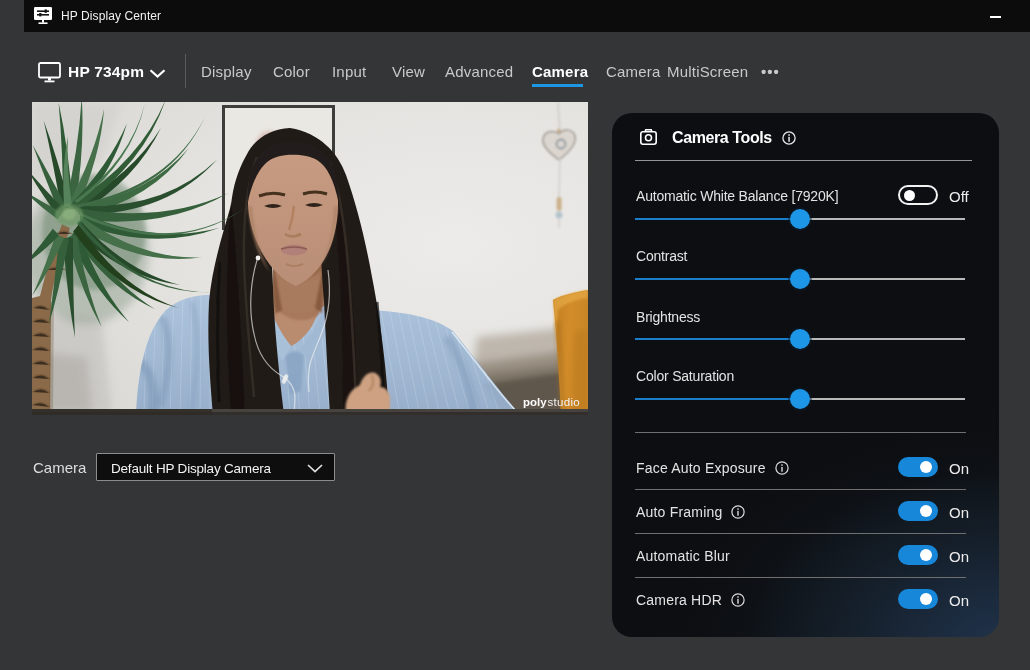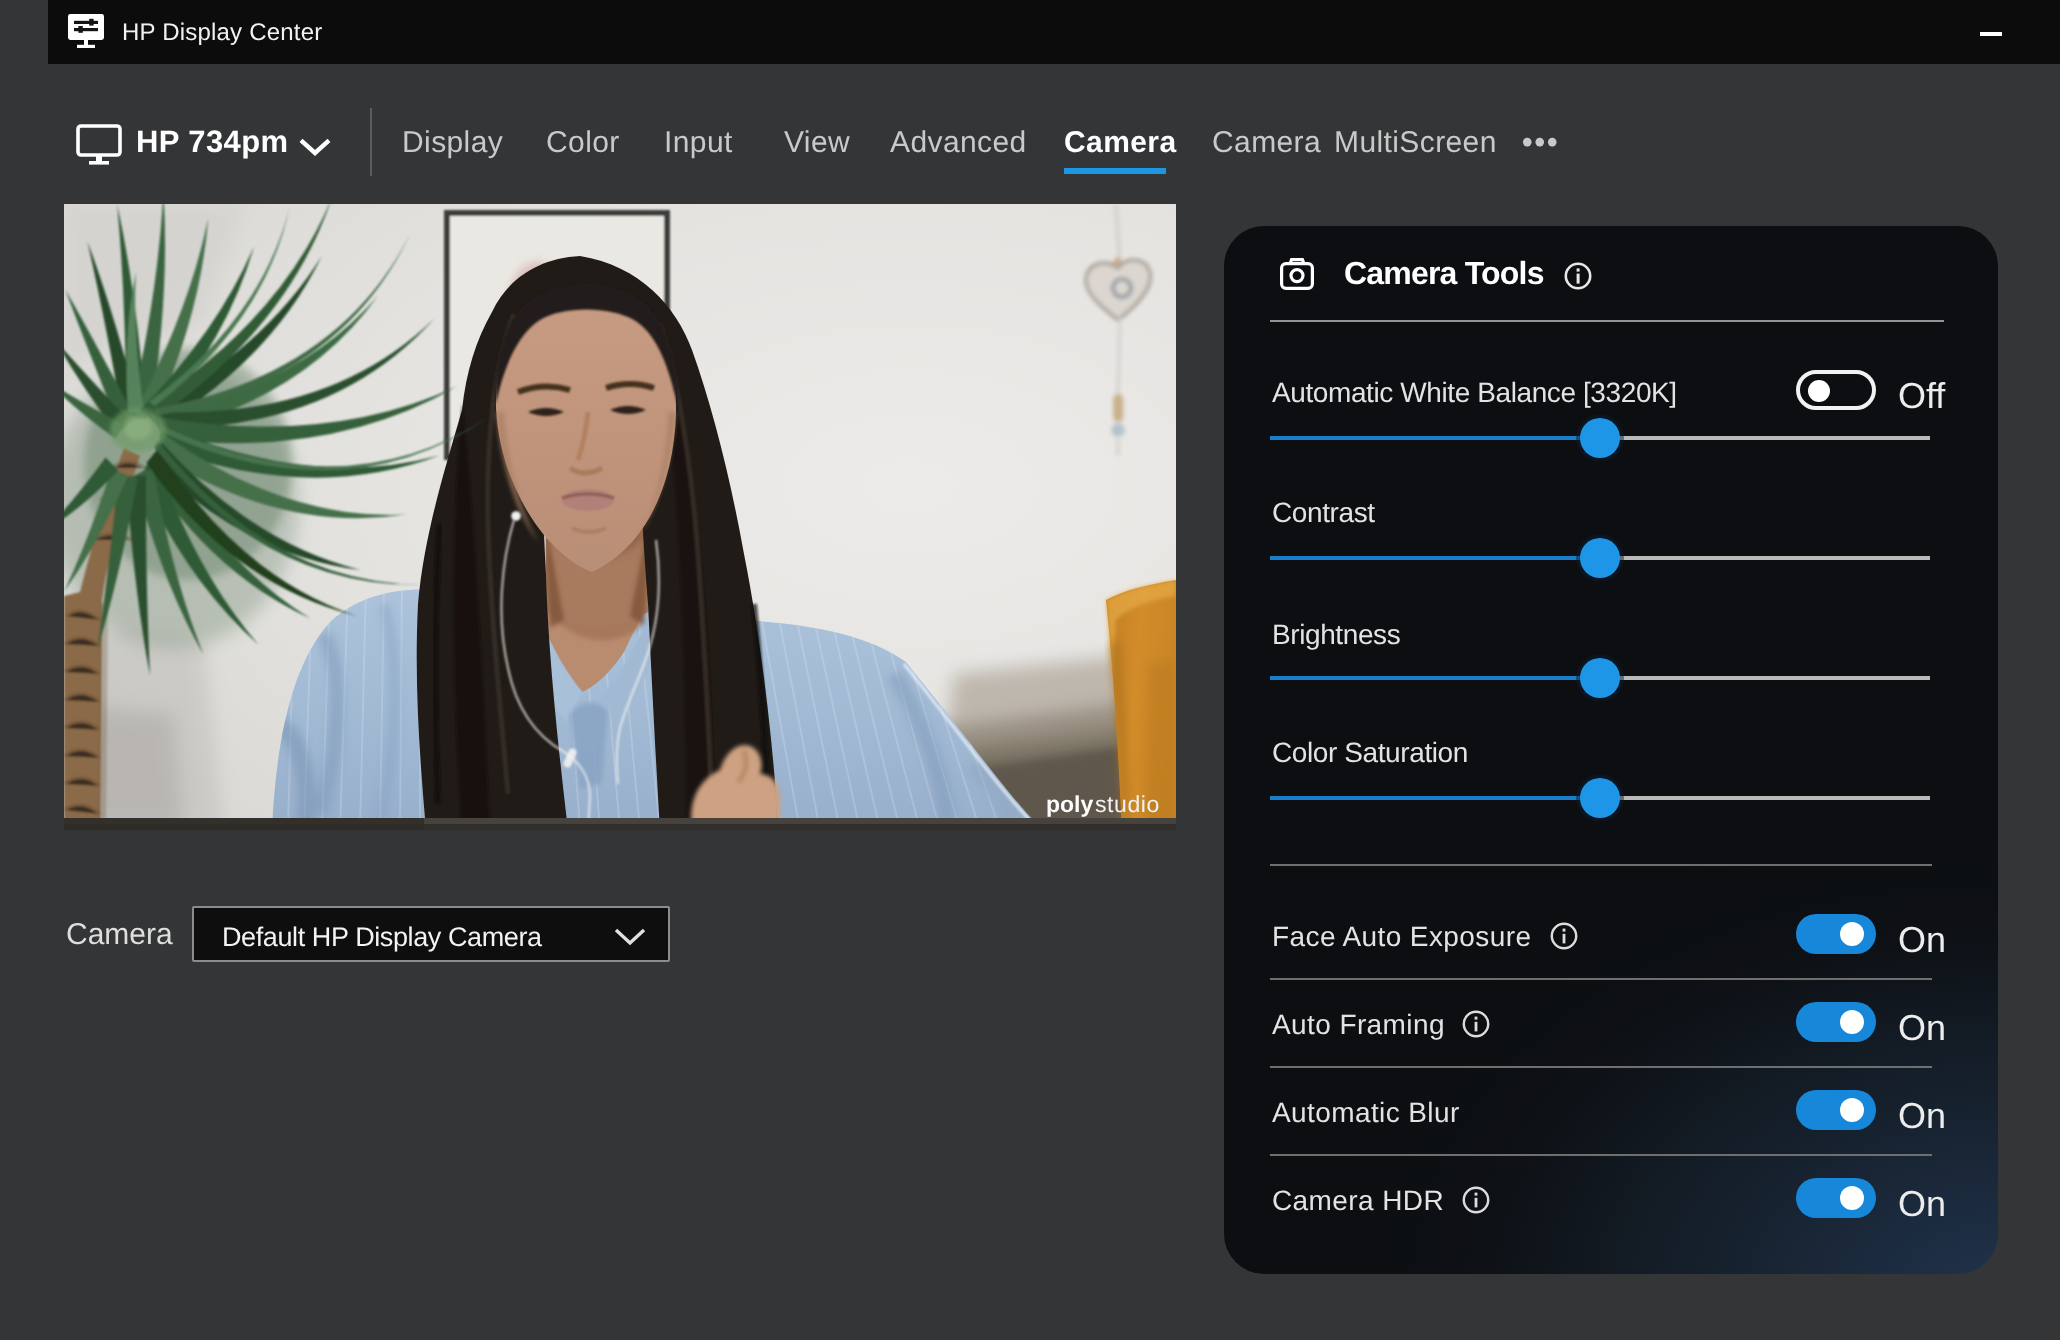--- a/index.html
+++ b/index.html
@@ -38,21 +38,21 @@
   .plabel { position:absolute; left:24px; font-size:14px; color:#e3e3e3; letter-spacing:-0.2px; }
   .slider { position:absolute; left:23px; width:330px; height:20px; }
   .slider .track { position:absolute; left:0; top:9px; width:100%; height:2px; background:#b9b9b9; }
   .slider .fill { position:absolute; left:0; top:9px; width:50%; height:2px; background:#1a7ecb; }
   .slider .thumb { position:absolute; left:155px; top:0; width:20px; height:20px; border-radius:50%; background:#1e96e8; box-shadow:0 0 0 2px rgba(10,25,45,0.5); }
   .toggle { position:absolute; left:286px; width:40px; height:20px; border-radius:10px; }
   .toggle.on { background:#1787d9; }
   .toggle.on .knob { position:absolute; left:22px; top:4px; width:12px; height:12px; border-radius:50%; background:#fff; }
   .toggle.off { border:2px solid #f2f2f2; }
   .toggle.off .knob { position:absolute; left:4px; top:2.5px; width:11px; height:11px; border-radius:50%; background:#fff; }
-  .tstate { position:absolute; left:337px; font-size:18px; color:#ececec; }
+  .tstate { position:absolute; left:337px; font-size:15px; color:#ececec; }
   .trow-label { position:absolute; left:24px; font-size:14px; color:#e3e3e3; display:flex; align-items:center; gap:9px; letter-spacing:0.2px; }
 </style>
 </head>
 <body>
 <div id="win">
 
   <div id="titlebar">
     <svg class="appicon" width="18" height="17" viewBox="0 0 18 17">
       <rect x="0" y="0" width="18" height="13" rx="1.2" fill="#fff"></rect>
       <rect x="3" y="3.4" width="12" height="1.6" fill="#141414"></rect>
@@ -339,21 +339,21 @@
       <circle cx="8.5" cy="8.8" r="3" fill="none" stroke="#fff" stroke-width="1.6"></circle>
     </svg>
     <span class="hdr-title">Camera Tools</span>
     <svg class="hdr-info" width="14" height="14" viewBox="0 0 14 14">
         <circle cx="7" cy="7" r="6.1" fill="none" stroke="#e8e8e8" stroke-width="1.3"></circle>
         <rect x="6.3" y="5.8" width="1.5" height="5" fill="#e8e8e8"></rect>
         <rect x="6.3" y="3.2" width="1.5" height="1.6" fill="#e8e8e8"></rect>
       </svg>
     <div class="sep" id="sep-hdr"></div>
 
-    <span class="plabel" style="top:75px">Automatic White Balance [3320K]</span>
+    <span class="plabel" style="top:75px">Automatic White Balance [7920K]</span>
     <div class="toggle off" style="top:72px">
         <div class="knob"></div>
       </div>
     <span class="tstate" style="top:75px">Off</span>
     <div class="slider" style="top:96px">
         <div class="track"></div>
         <div class="fill"></div>
         <div class="thumb"></div>
       </div>
 

